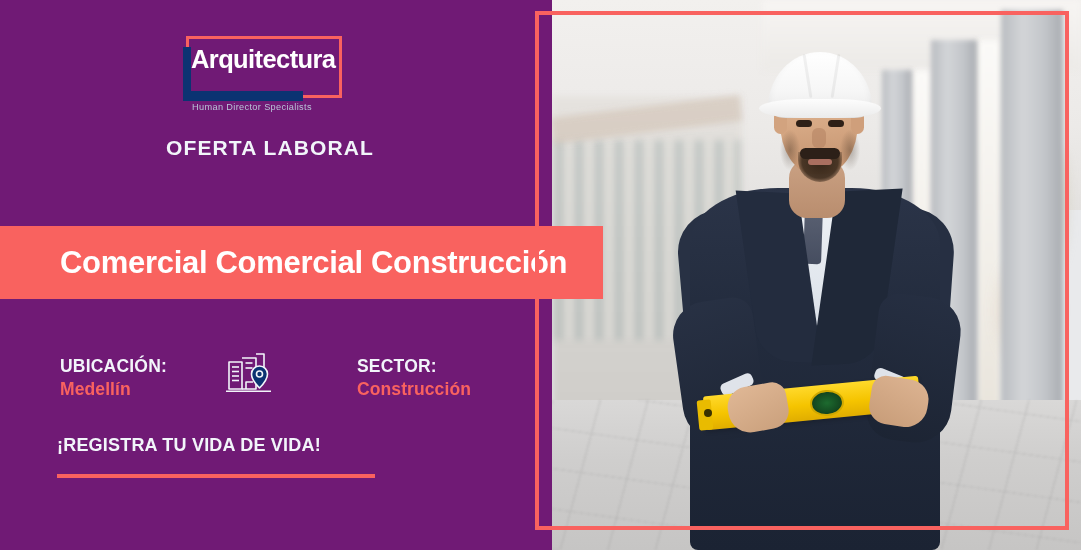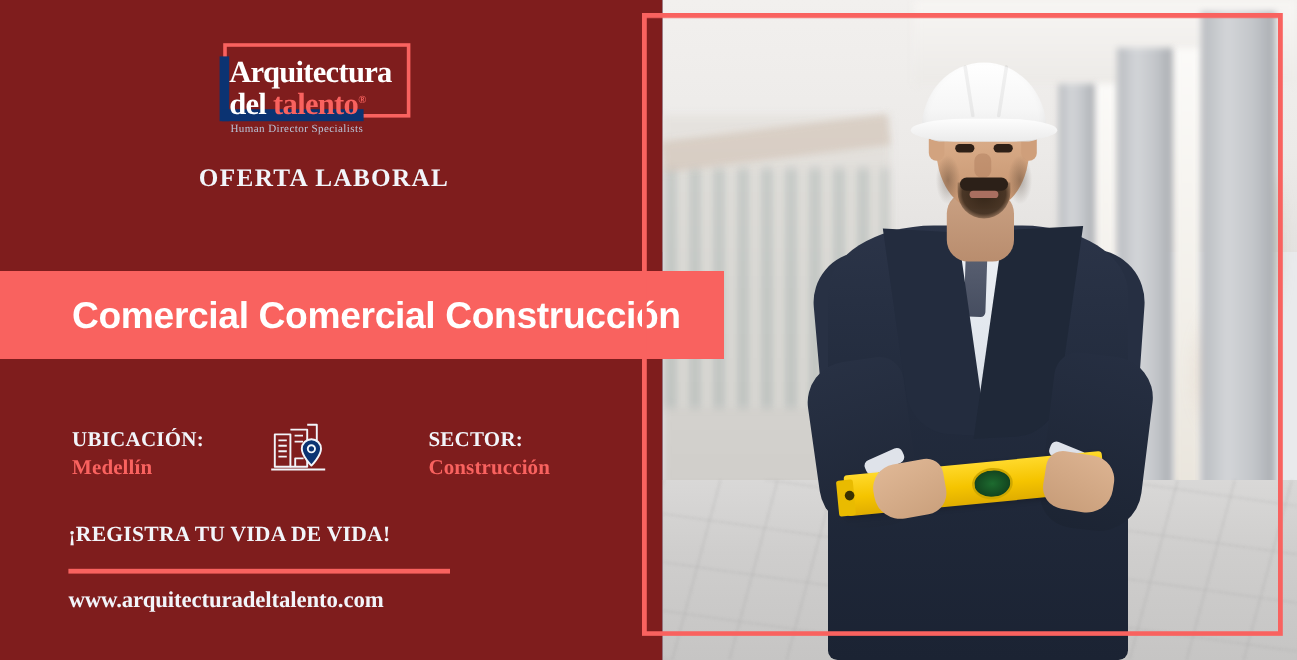--- a/index.html
+++ b/index.html
@@ -17,23 +17,22 @@
     font-family: "Liberation Sans", sans-serif;
     -webkit-font-smoothing: antialiased;
   }
 
   
   .left-panel {
     position: absolute;
     left: 0; top: 0;
     width: 552px;
     height: 550px;
-    background: #7f1d1d;
+    background: #701a75;
     z-index: 2;
-    font-family: Liberation Serif, serif;
   }
 
   
   .logo-block {
     position: absolute;
     left: 185px;
     top: 33px;
     width: 170px;
     height: 80px;
   }
@@ -531,21 +530,20 @@
 
   <div class="photo-frame"></div>
 
   <div class="left-panel">
 
     <div class="logo-block">
       <div class="logo-bracket"></div>
       <div class="logo-bracket-mask-left"></div>
       <div class="logo-bracket-mask-bottom"></div>
       <div class="logo-line1">Arquitectura</div>
-      <div class="logo-line2"><span class="logo-del">del</span> <span class="logo-talento">talento</span><span class="logo-reg">®</span></div>
       <div class="logo-tagline">Human Director Specialists</div>
     </div>
 
     <div class="oferta">OFERTA LABORAL</div>
 
     <div class="info-row">
       <div class="info-col sector">
         <div class="info-label">SECTOR:</div>
         <div class="info-value">Construcción</div>
       </div>
@@ -568,20 +566,19 @@
         <path d="M32 6 h8 v14"></path>
         <path d="M22 41 v-7 h7"></path>
         <path d="M35.5 18 a8 8 0 0 1 8 8 c0 6 -8 14 -8 14 s-8 -8 -8 -14 a8 8 0 0 1 8 -8 z" fill="#0b3372"></path>
         <circle cx="35.5" cy="26" r="3"></circle>
         <line x1="2" y1="43.2" x2="47" y2="43.2"></line>
       </svg>
     </div>
 
     <div class="cta">¡REGISTRA TU VIDA DE VIDA!</div>
     <div class="divider"></div>
-    <div class="website">www.arquitecturadeltalento.com</div>
   </div>
 
   <div class="title-banner">
     <div class="title-text">Comercial Comercial Construcción</div>
   </div>
 
 </div>
 
 </body></html>

